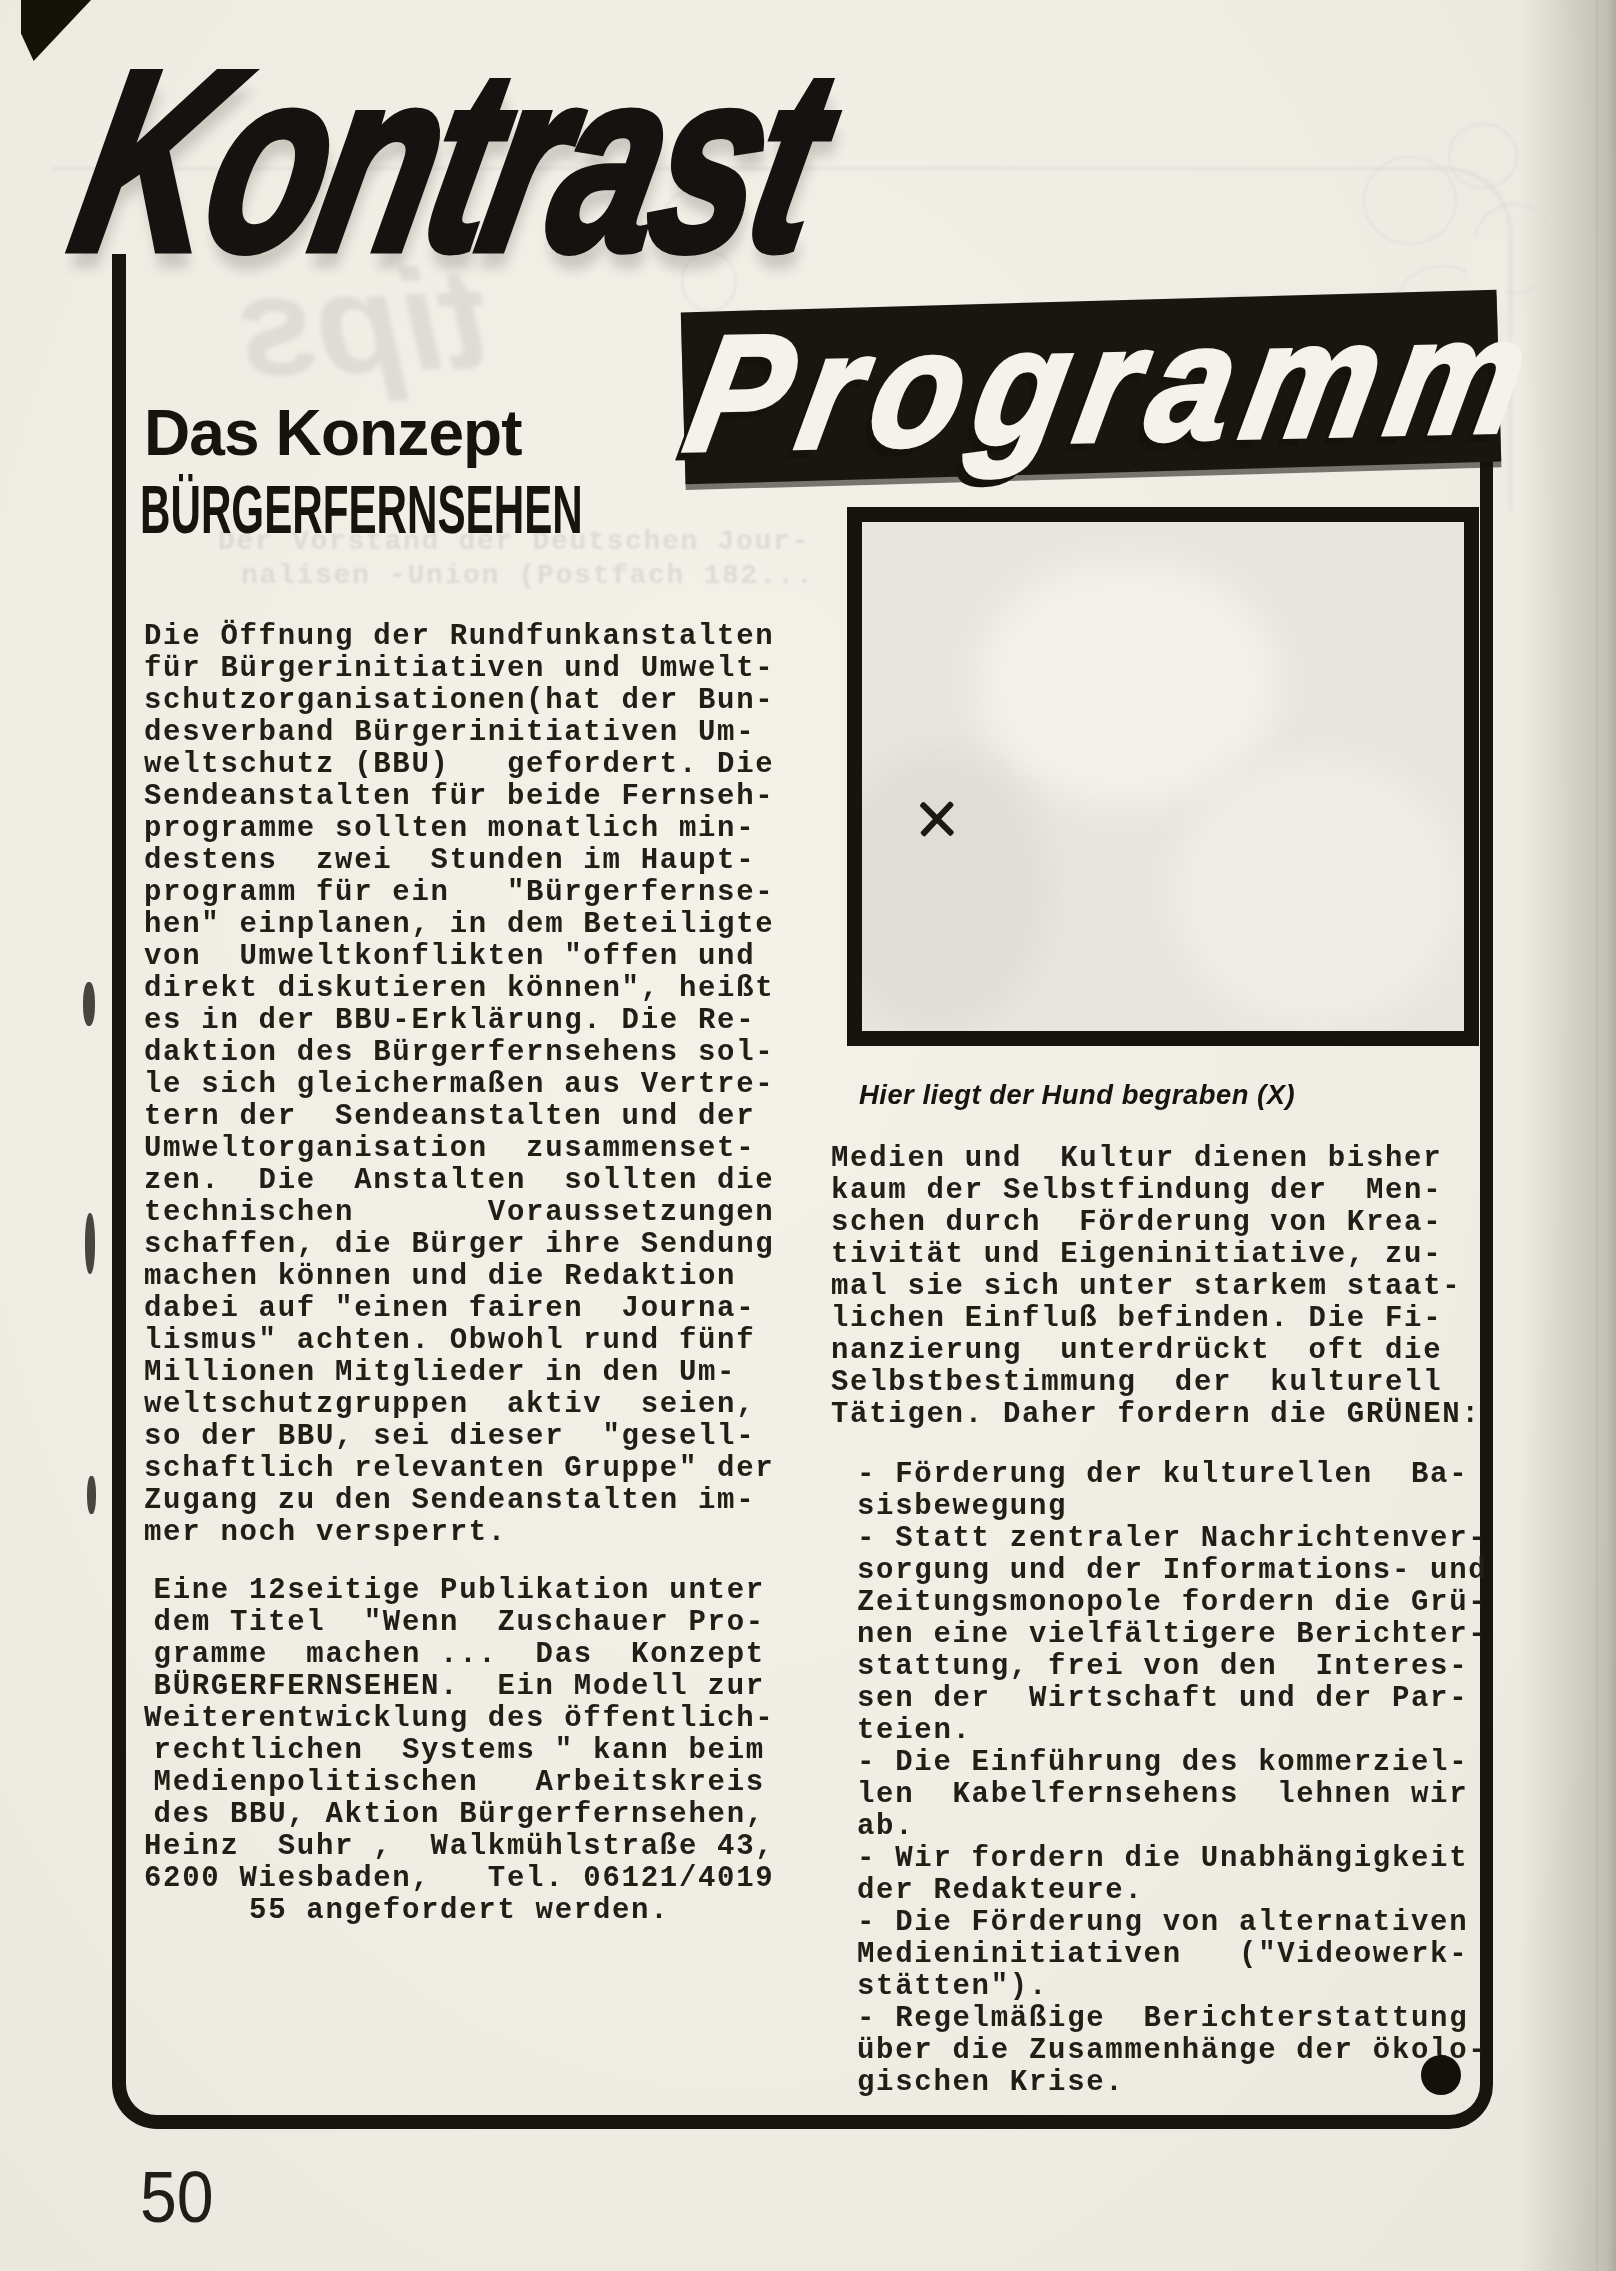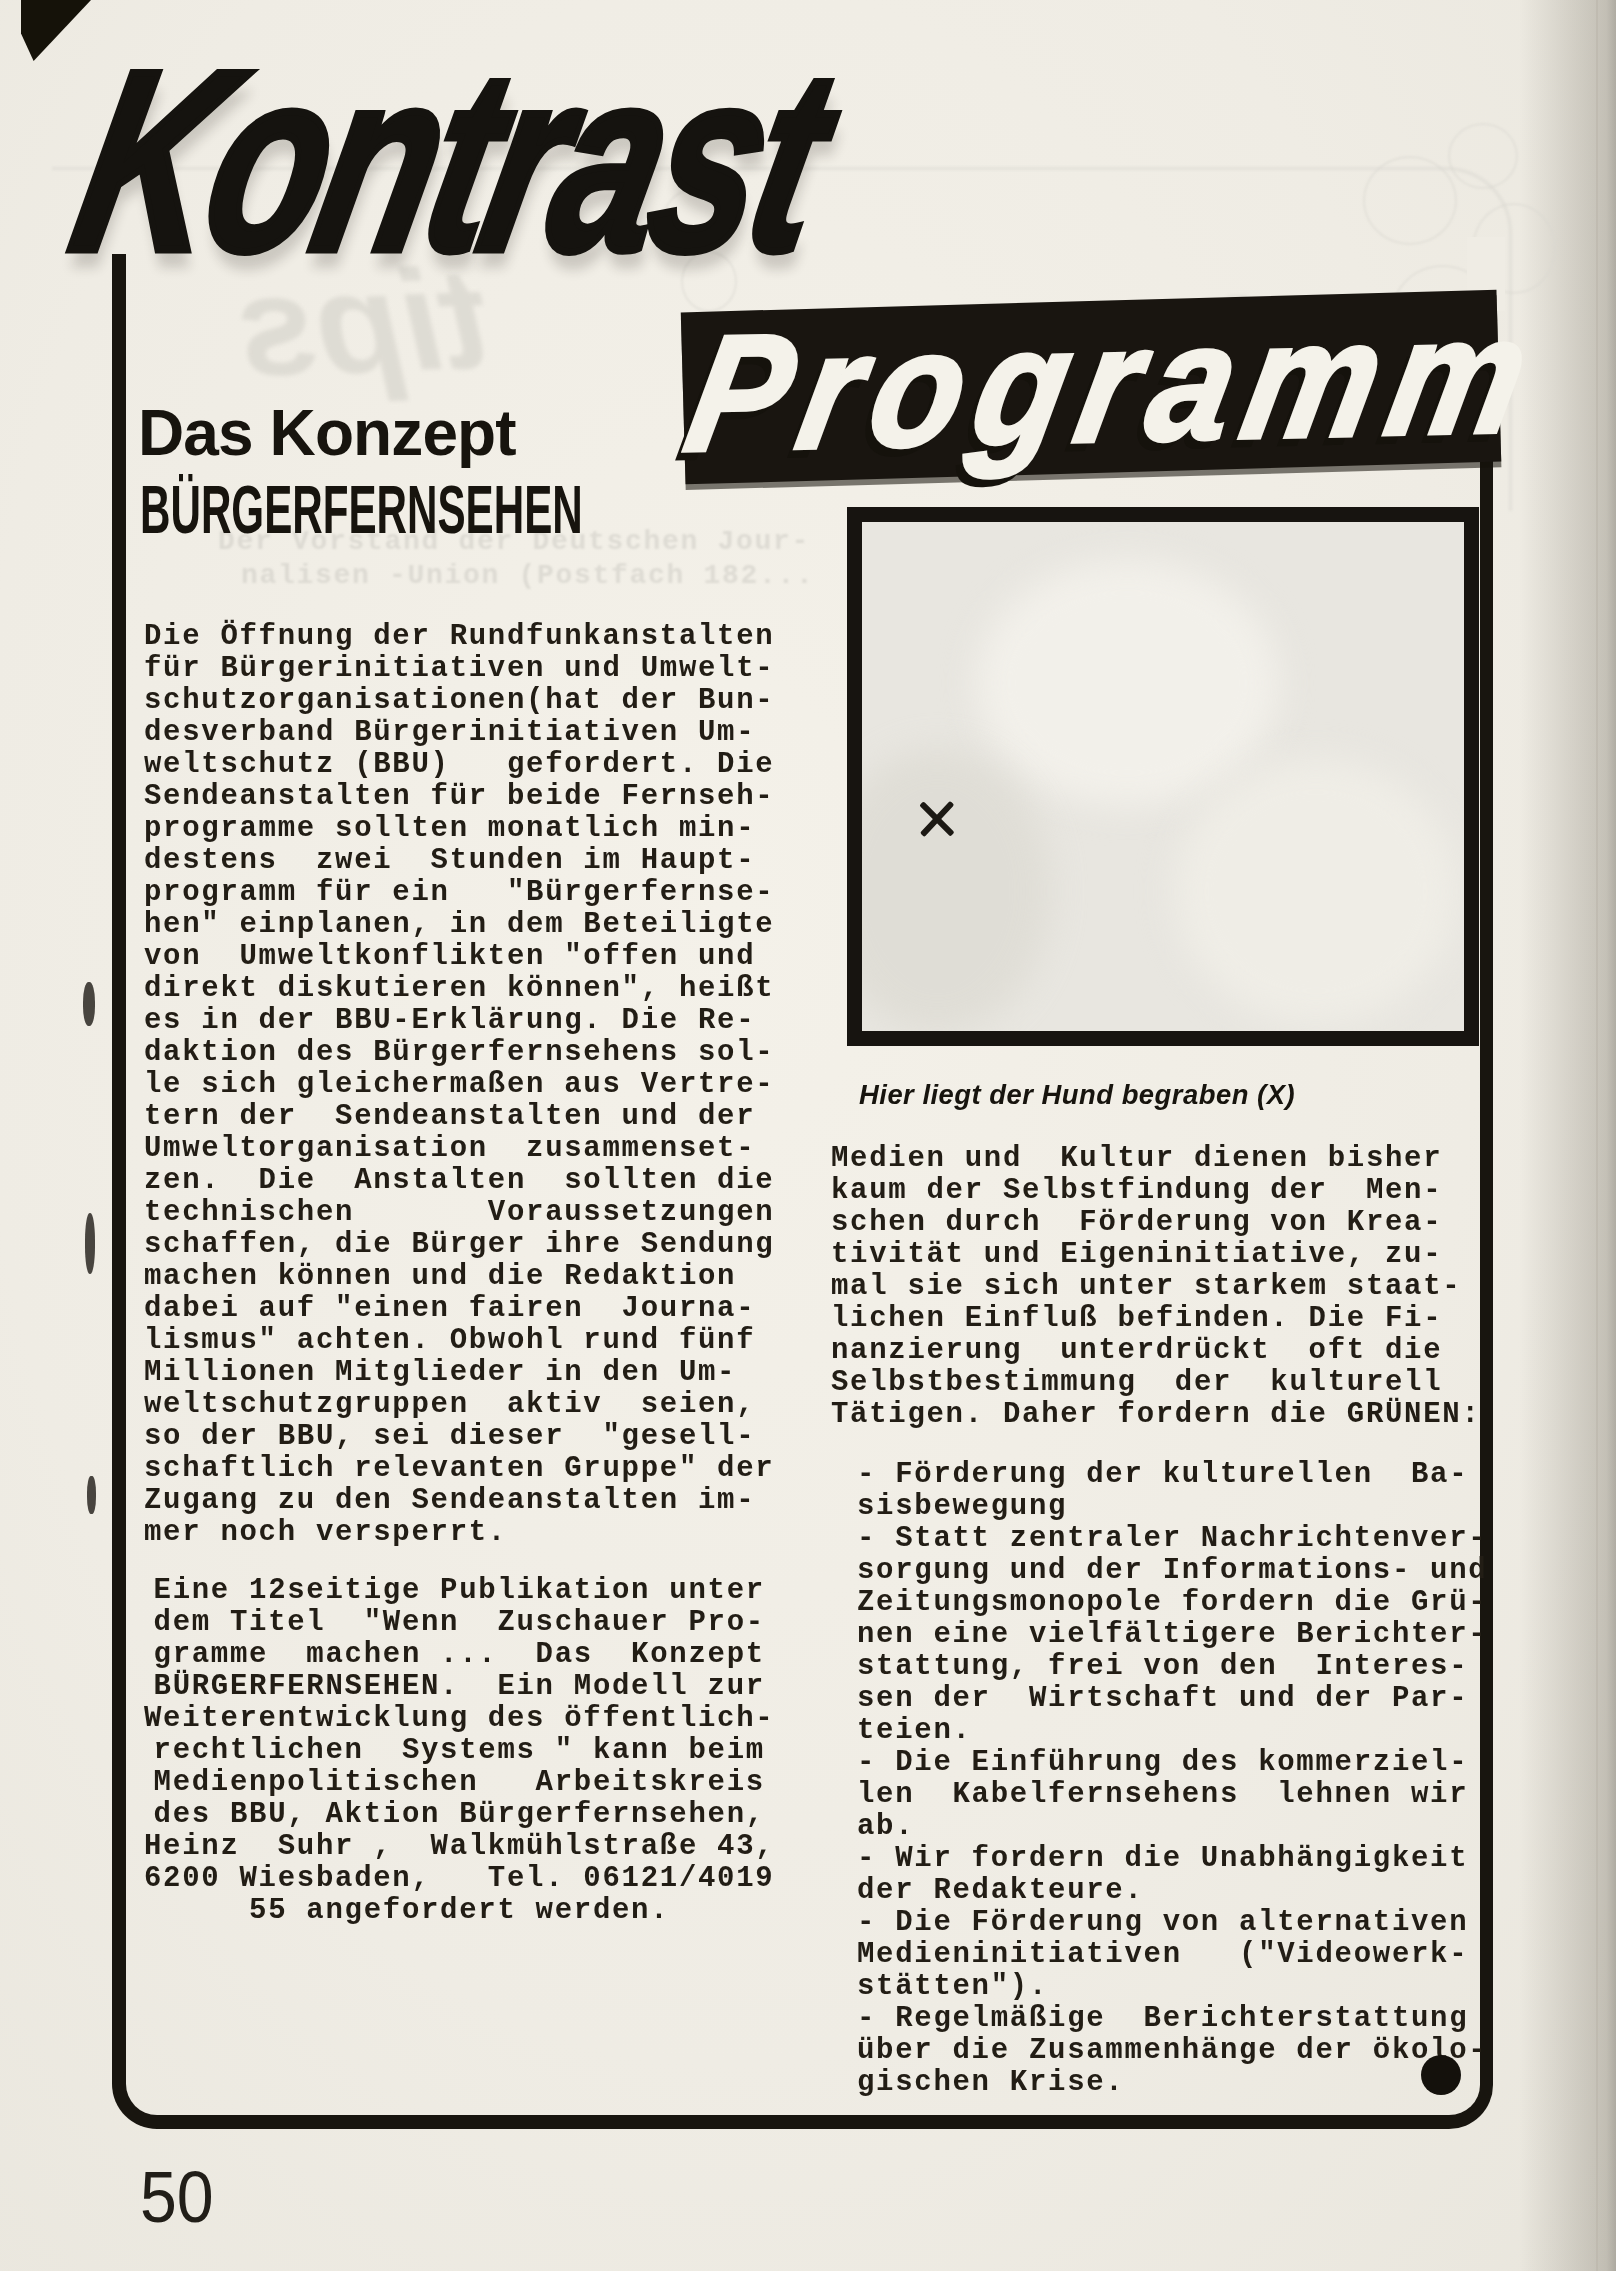--- a/index.html
+++ b/index.html
@@ -120,21 +120,21 @@
   <div class="abs speck" style="left:87px; top:1476px; width:8.5px; height:38px;"></div>
   <div class="abs crease" style="left:1596px; top:0px; height:2271px;"></div>
 
   <div class="abs frame" style="left:112px; top:254px; width:1354px; height:1861px;"></div>
   <div class="abs patch" style="left:1467px; top:237px; width:38px; height:74px;"></div>
 
   <div class="abs kontrast" style="left:112px; top:32px;">Kontrast</div>
   <div class="abs prog-band" style="left:683px; top:301px; width:816px; height:172px;"></div>
   <div class="abs programm" style="left:708px; top:312px;">Programm</div>
 
-  <div class="abs kicker kicker1" style="left:138px; top:401px;">Das Konzept</div>
+  <div class="abs kicker kicker1" style="left:144px; top:401px;">Das Konzept</div>
   <div class="abs kicker kicker2" style="left:140px; top:475px;">BÜRGERFERNSEHEN</div>
 
   <div class="abs figure-box" style="left:847px; top:507px; width:602px; height:509px;">
     <div class="blob" style="left:114px; top:38px; width:303px; height:246px; background:#f2f0ea;"></div>
     <div class="blob" style="left:-38px; top:227px; width:227px; height:284px; background:#dcdad2; opacity:.7;"></div>
     <div class="blob" style="left:312px; top:237px; width:284px; height:265px; background:#efede6;"></div>
     <div class="xmark" style="left:55px; top:276px; width:40px; height:40px;">
       <div class="bar" style="transform:rotate(45deg);"></div>
       <div class="bar" style="transform:rotate(-47deg);"></div>
     </div>

